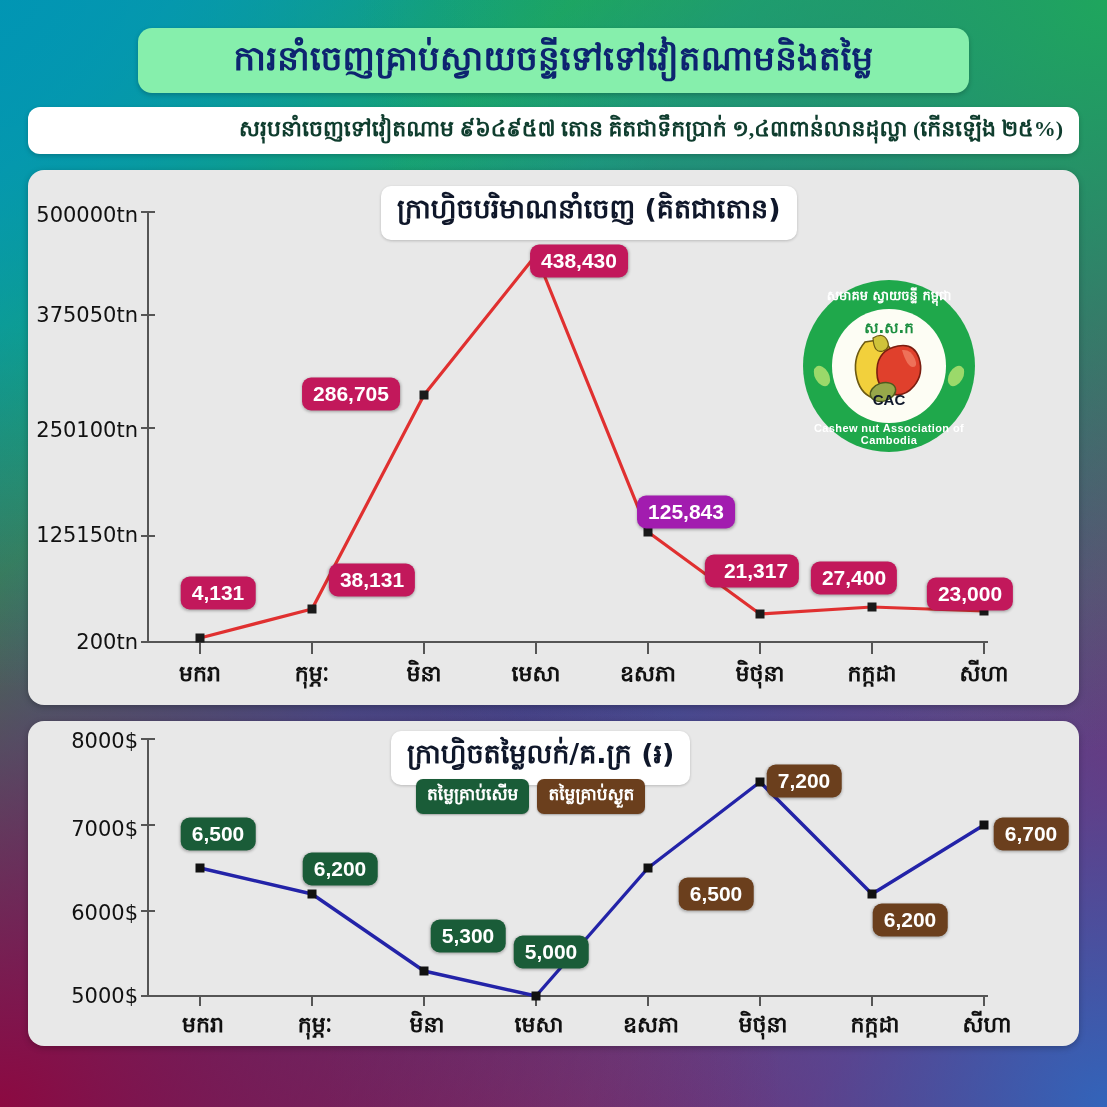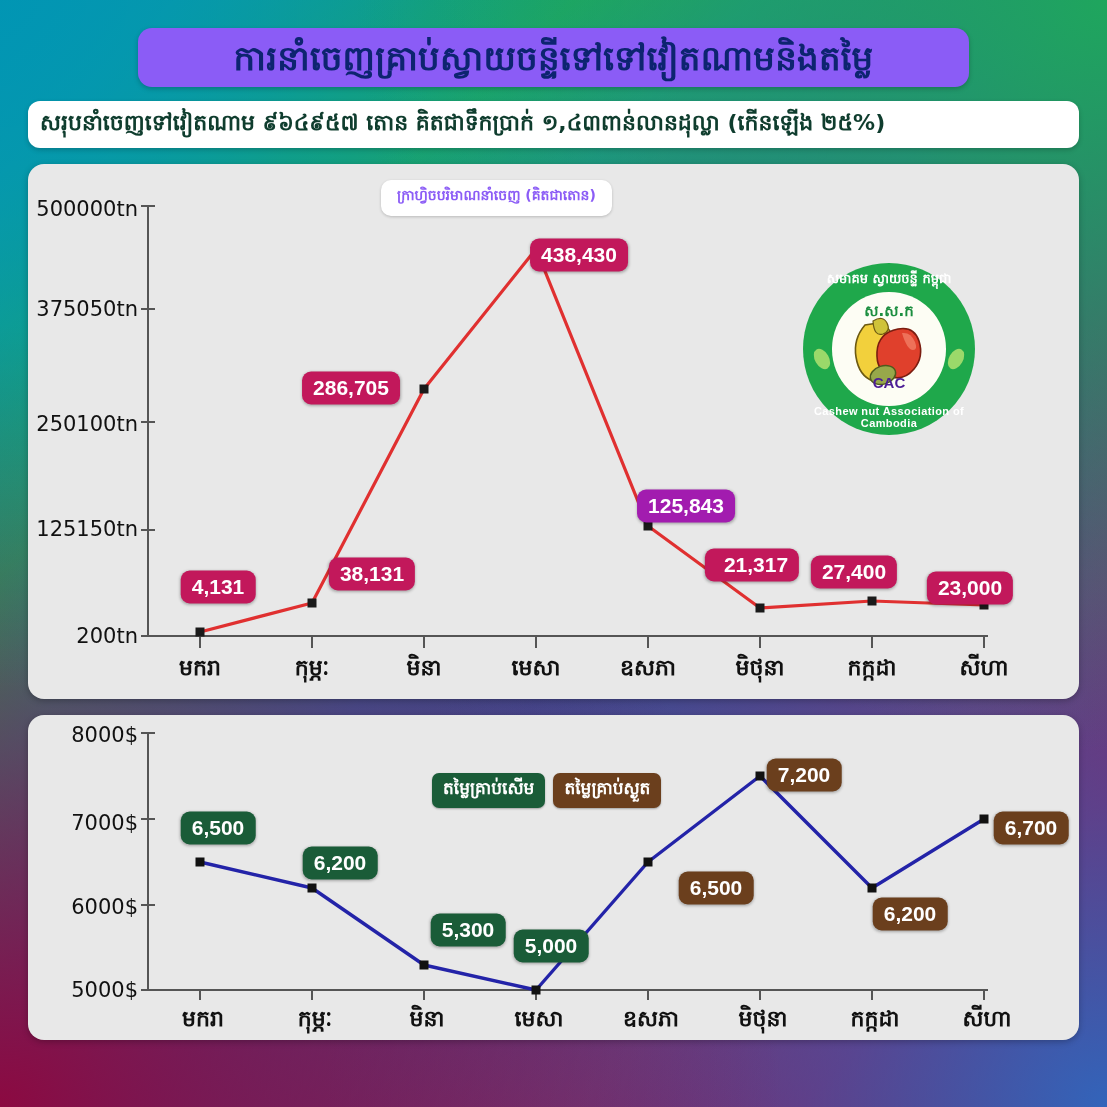--- a/index.html
+++ b/index.html
@@ -47,44 +47,45 @@
     z-index: 1;
     width: 1107px;
     height: 1107px;
     padding: 18px 28px 22px 28px;
     display: flex;
     flex-direction: column;
   }
 
   
   .title-banner {
-    background: #8b5cf6;
+    background: #86efac;
     border-radius: 14px;
     margin: 10px 110px 0 110px;
-    padding: 9px 18px 7px 18px;
+    padding: 9px 18px 13px 18px;
     text-align: center;
     box-shadow: 0 2px 5px rgba(0,0,0,0.22);
   }
   .title-text {
     color: #0d2470;
     font-size: 34px;
     font-weight: bold;
     line-height: 1.25;
     letter-spacing: 0.3px;
     white-space: nowrap;
   }
 
   
   .subtitle-banner {
     background: #ffffff;
     border-radius: 12px;
     margin: 14px 0 0 0;
-    padding: 8px 16px 11px 12px;
-    text-align: left;
+    padding: 8px 16px 11px 28px;
+    text-align: right;
     box-shadow: 0 2px 5px rgba(0,0,0,0.2);
+    font-family: Liberation Serif, serif;
   }
   .subtitle-text {
     color: #0f3d2e;
     font-size: 22px;
     font-weight: bold;
     line-height: 1.3;
     white-space: nowrap;
   }
 
   
@@ -114,23 +115,23 @@
     font-weight: bold;
     white-space: nowrap;
     transform: translateX(-50%);
   }
 
   .chart-title-box {
     position: absolute;
     background: #ffffff;
     border-radius: 10px;
     padding: 6px 16px 9px 16px;
-    font-size: 14px;
-    font-weight: bold;
-    color: #8b5cf6;
+    font-size: 27px;
+    font-weight: bold;
+    color: #0f172a;
     white-space: nowrap;
     box-shadow: 0 1px 3px rgba(0,0,0,0.2);
   }
 
   .legend-row {
     position: absolute;
     display: flex;
     gap: 8px;
   }
   .legend-chip {
@@ -197,21 +198,21 @@
     font-weight: bold;
     color: #1b8e3f;
   }
   .logo-cac {
     position: absolute;
     left: 0; right: 0;
     bottom: 44px;
     text-align: center;
     font-size: 15px;
     font-weight: bold;
-    color: #4c1d95;
+    color: #0f172a;
     font-family: "Liberation Sans", sans-serif;
   }
   .logo-en {
     position: absolute;
     left: 0; right: 0;
     bottom: 6px;
     text-align: center;
     font-size: 11px;
     font-weight: bold;
     color: #ffffff;
@@ -287,21 +288,21 @@
 
     <div class="x-label" style="left:172px; top:490px;">មករា</div>
     <div class="x-label" style="left:284px; top:490px;">កុម្ភៈ</div>
     <div class="x-label" style="left:396px; top:490px;">មិនា</div>
     <div class="x-label" style="left:508px; top:490px;">មេសា</div>
     <div class="x-label" style="left:620px; top:490px;">ឧសភា</div>
     <div class="x-label" style="left:732px; top:490px;">មិថុនា</div>
     <div class="x-label" style="left:844px; top:490px;">កក្កដា</div>
     <div class="x-label" style="left:956px; top:490px;">សីហា</div>
 
-    <div class="logo" style="left:775px; top:99px;">
+    <div class="logo" style="left:775px; top:110px;">
       <div class="logo-ring"></div>
       <div class="logo-inner"></div>
       <div class="logo-khmer-top">សមាគម ស្វាយចន្ទី កម្ពុជា</div>
       <div class="logo-khmer-mid">ស.ស.ក</div>
       <svg viewBox="0 0 172 172" width="172" height="172" style="position:absolute;left:0;top:0;">
 
         <path d="M62 62 q-12 14 -9 32 q3 19 17 24 q13 4 19 -9 q6 -14 2 -31 q-4 -16 -16 -18 z" fill="#f2d03c" stroke="#6d5a12" stroke-width="1.6"></path>
         <path d="M70 58 q10 -6 14 2 q4 8 -4 11 q-9 3 -10 -13z" fill="#cfc33a" stroke="#6d5a12" stroke-width="1.2"></path>
 
         <path d="M95 66 q16 -3 21 12 q5 16 -5 28 q-11 13 -25 7 q-13 -6 -12 -24 q1 -19 21 -23z" fill="#e0402c" stroke="#7a1d10" stroke-width="1.6"></path>
@@ -312,22 +313,23 @@
         <ellipse cx="19" cy="96" rx="7" ry="11" transform="rotate(-30 19 96)" fill="#9bd96a"></ellipse>
         <ellipse cx="153" cy="96" rx="7" ry="11" transform="rotate(30 153 96)" fill="#9bd96a"></ellipse>
       </svg>
       <div class="logo-cac">CAC</div>
       <div class="logo-en">Cashew nut Association of Cambodia</div>
     </div>
   </div>
 
   <div class="card card-bottom">
 
-
-    <div class="legend-row" style="left:404px; top:58px;">
+    <div class="chart-title-box" style="left:363px; top:10px;">ក្រាហ្វិចតម្លៃលក់/គ.ក្រ (៛)</div>
+
+    <div class="legend-row" style="left:388px; top:58px;">
       <div class="legend-chip" style="background:#1a5c38;">តម្លៃគ្រាប់សើម</div>
       <div class="legend-chip" style="background:#6b3f1d;">តម្លៃគ្រាប់ស្ងួត</div>
     </div>
 
     <div class="axis-label" style="left:0px; width:110px; top:8px;">8000$</div>
     <div class="axis-label" style="left:0px; width:110px; top:96px;">7000$</div>
     <div class="axis-label" style="left:0px; width:110px; top:180px;">6000$</div>
     <div class="axis-label" style="left:0px; width:110px; top:263px;">5000$</div>
 
     <svg width="1031" height="325" viewBox="0 0 1031 325">

